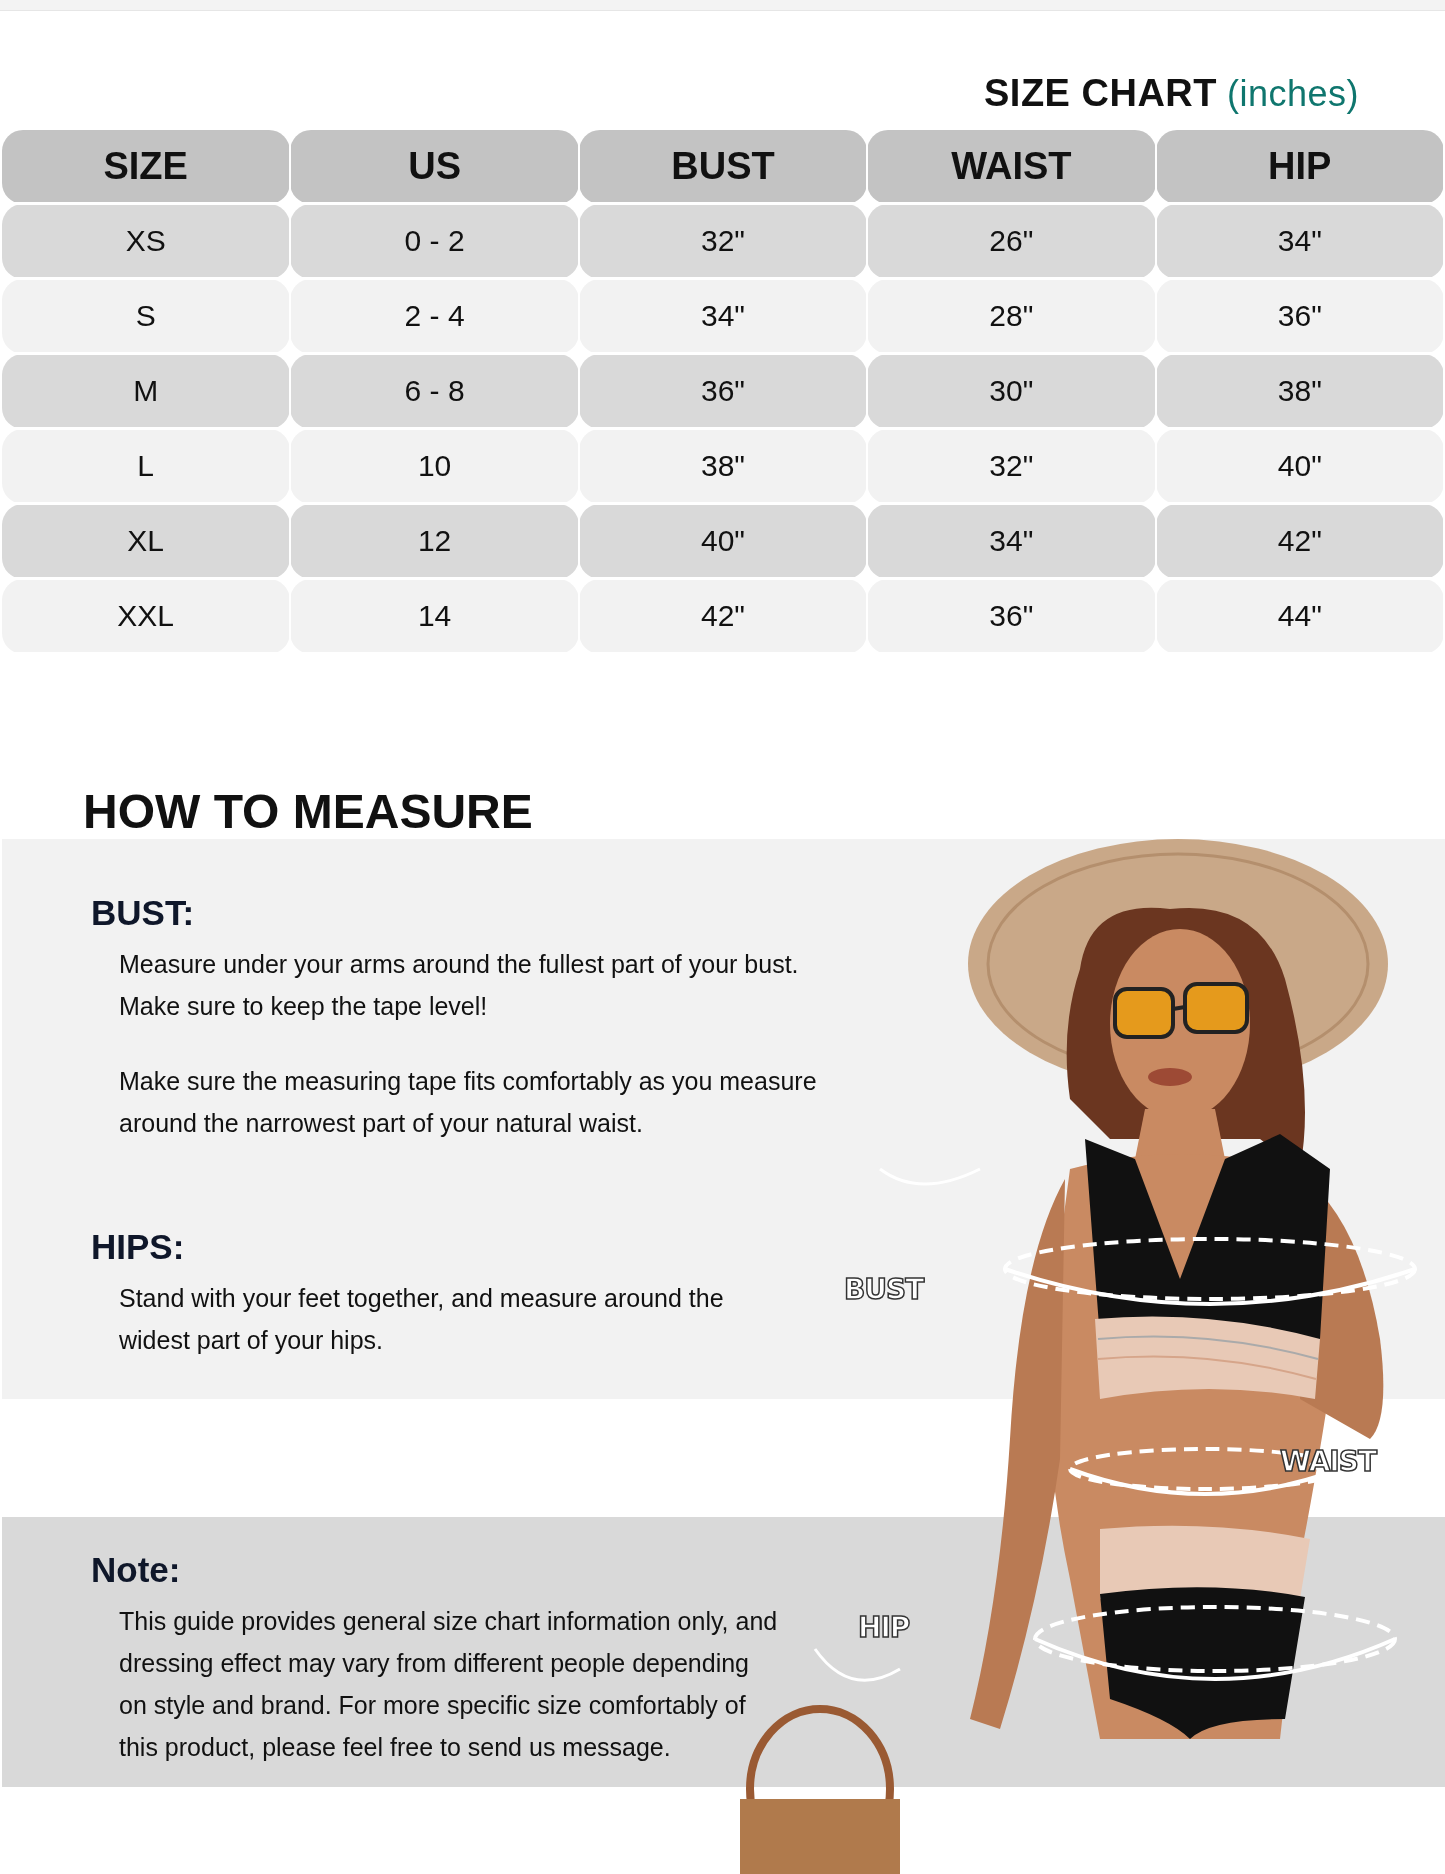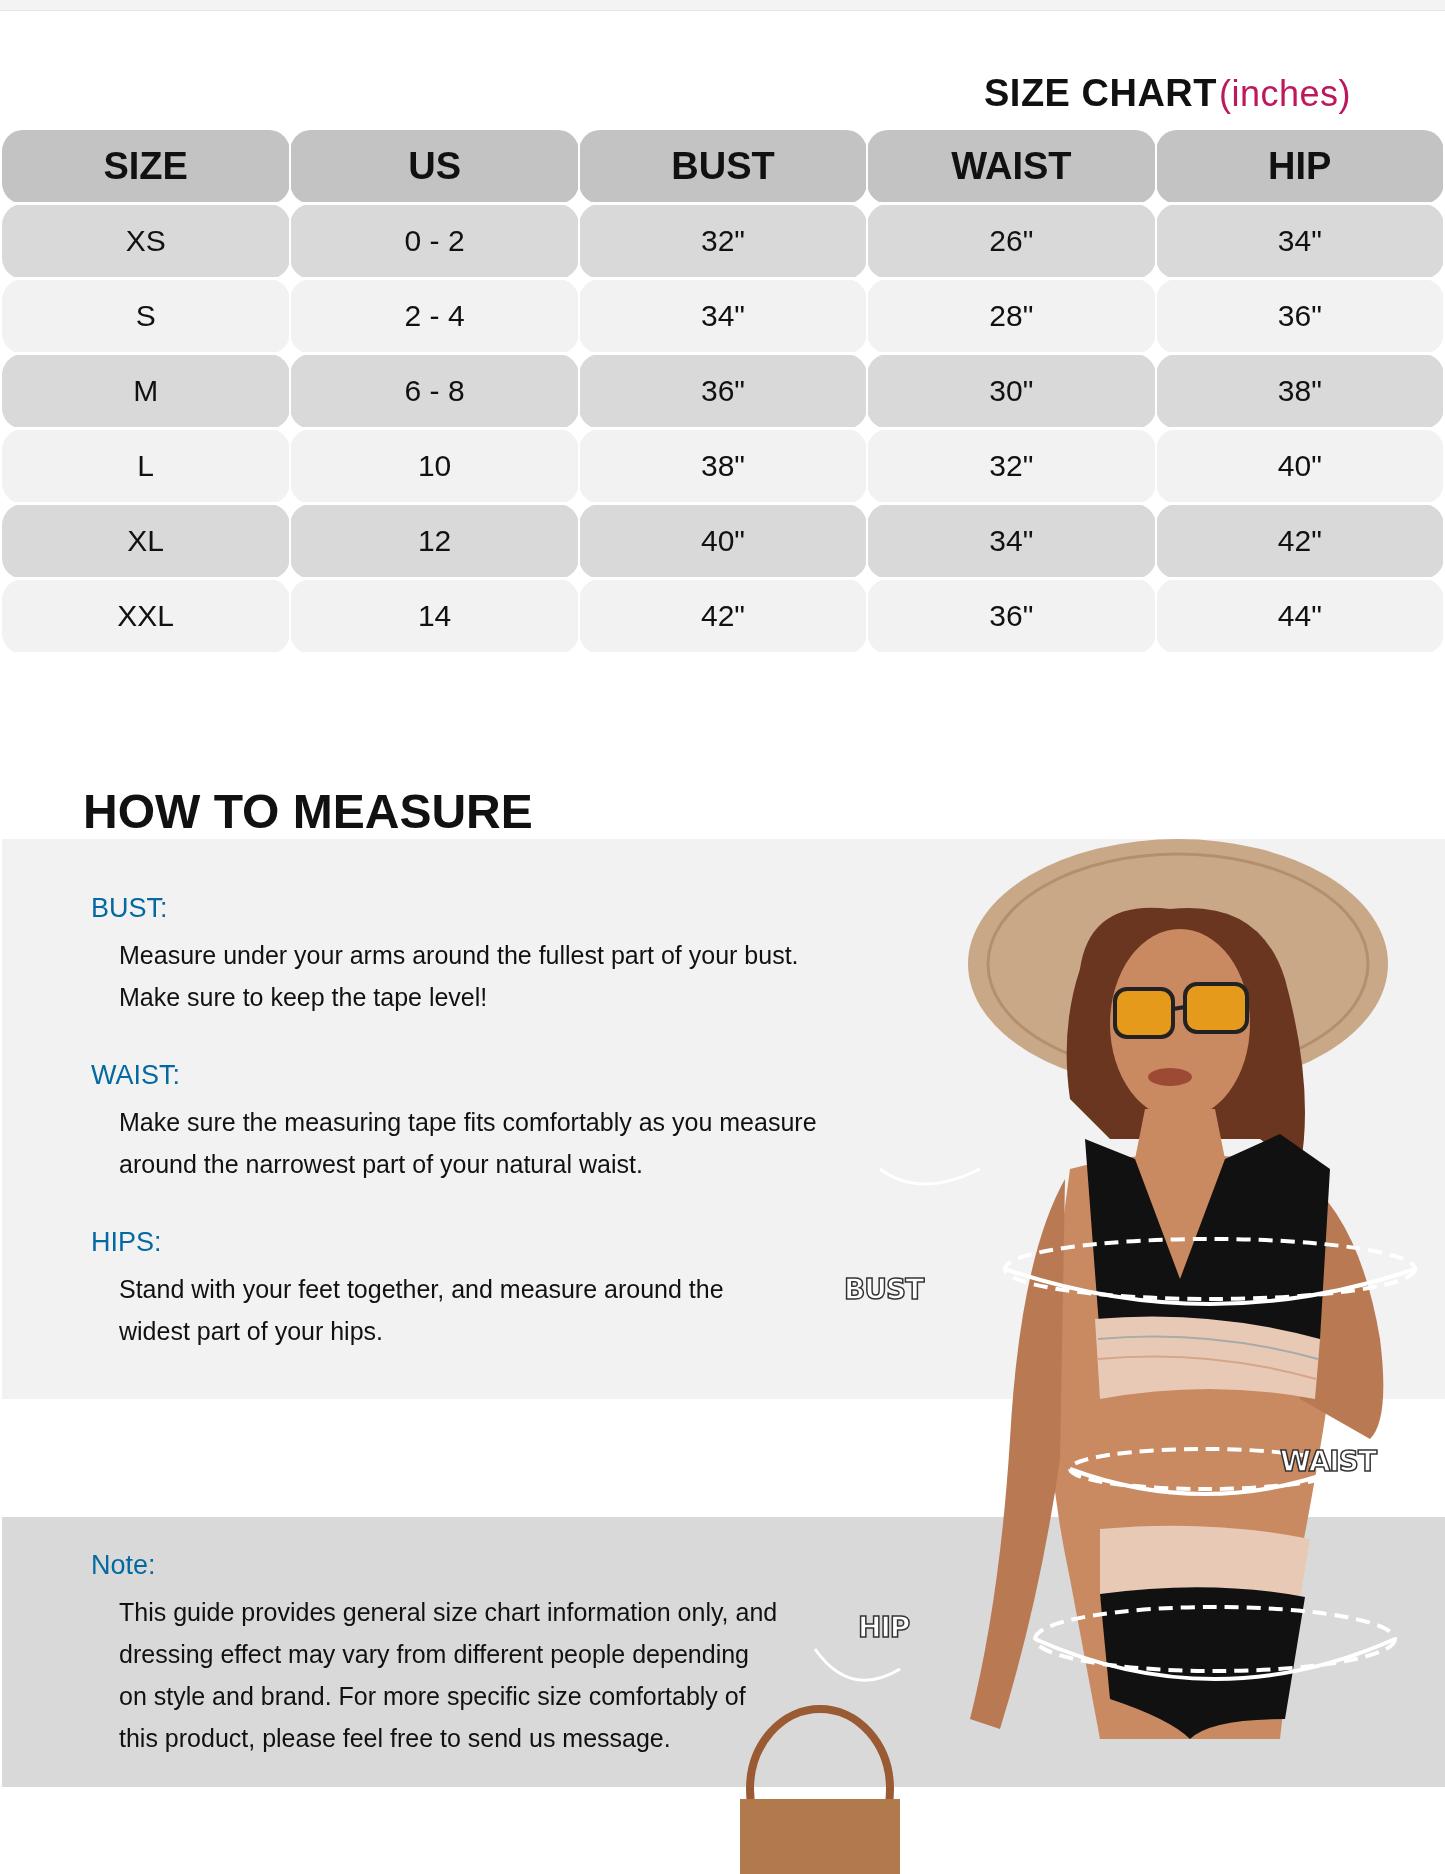--- a/index.html
+++ b/index.html
@@ -1,31 +1,31 @@
 <!DOCTYPE html>
 <html><head>
 <meta charset="utf-8">
 <style>
   html, body { margin:0; padding:0; }
   body { width:1445px; height:1874px; background:#ffffff; position:relative; overflow:hidden;
          font-family:"Liberation Sans", sans-serif; color:#111; }
   .topbar { position:absolute; left:0; top:0; width:1445px; height:10px; background:#f3f3f3; border-bottom:1px solid #e6e6e6; }
   .chart-title { position:absolute; left:984px; top:72px; font-size:38px; font-weight:bold; color:#111; letter-spacing:0.5px; white-space:nowrap; }
-  .chart-title .unit { font-weight:normal; font-size:36px; margin-left:2px; color:#be185d; }
+  .chart-title .unit { font-weight:normal; font-size:36px; margin-left:10px; color:#0f766e; }
   .size-table { position:absolute; left:2px; top:130px; width:1443px; border-collapse:collapse; table-layout:fixed; }
   .size-table th, .size-table td { border-right:2px solid #ffffff; border-bottom:3px solid #ffffff; text-align:center; padding:0;border-radius:21px; }
   .size-table th { height:72px; background:#c3c3c3; font-size:38px; font-weight:bold; color:#111; }
   .size-table td { height:72px; font-size:30px; color:#111; }
   .size-table tr.dark td { background:#d9d9d9; }
   .size-table tr.light td { background:#f2f2f2; }
   .measure-title { position:absolute; left:83px; top:784px; font-size:48px; font-weight:bold; color:#111; }
   .measure-panel { position:absolute; left:2px; top:839px; width:1443px; height:560px; background:#f2f2f2; }
   .note-panel { position:absolute; left:2px; top:1517px; width:1443px; height:270px; background:#d9d9d9; }
   .section { position:absolute; left:91px; }
-  .section .label { font-size:27px; font-weight:normal; color:#0369a1; margin-bottom:10px; }
+  .section .label { font-size:35px; font-weight:bold; color:#0f172a; margin-bottom:10px; }
   .section .body { font-size:25px; line-height:42px; color:#111;margin-left:28px; }
   .illustration { position:absolute; left:740px; top:839px; width:705px; height:1035px; }
   .fig-label { position:absolute; font-size:28px; font-weight:900; color:#fff; -webkit-text-stroke:1.5px #333;
                font-family:"DejaVu Sans", sans-serif; letter-spacing:-1px; }
 </style>
 </head>
 <body>
 
 <div class="topbar"></div>
 
@@ -96,21 +96,20 @@
 
 <div class="section" style="top:893px;">
   <div class="label">BUST:</div>
   <div class="body">
     <div>Measure under your arms around the fullest part of your bust.</div>
     <div>Make sure to keep the tape level!</div>
   </div>
 </div>
 
 <div class="section" style="top:1060px;">
-  <div class="label">WAIST:</div>
   <div class="body">
     <div>Make sure the measuring tape fits comfortably as you measure</div>
     <div>around the narrowest part of your natural waist.</div>
   </div>
 </div>
 
 <div class="section" style="top:1227px;">
   <div class="label">HIPS:</div>
   <div class="body">
     <div>Stand with your feet together, and measure around the</div>

